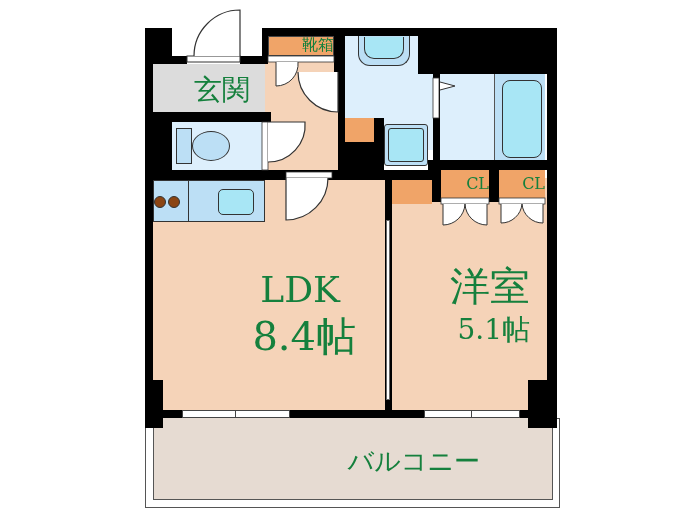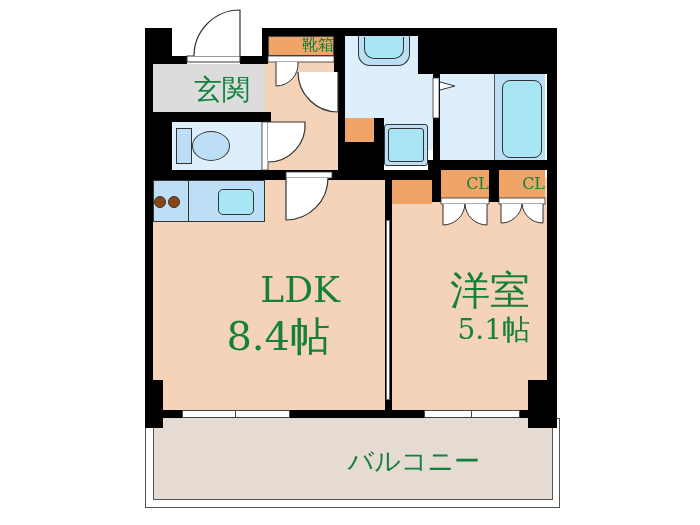--- a/index.html
+++ b/index.html
@@ -11,24 +11,24 @@
   </style>
 </head>
 <body>
 
 <div class="abs" style="left:145px;top:418px;width:415px;height:90px;background:#fff;border:1.5px solid #555;"></div>
 <div class="abs" style="left:153px;top:418px;width:400px;height:82px;background:#e6dbd2;border:1.5px solid #555;border-top:none;"></div>
 <div class="label" style="left:220px;top:448px;width:260px;font-size:26px;">バルコニー</div>
 
 <div class="abs" style="left:153px;top:178px;width:232px;height:232px;background:#f5d3b8;"></div>
 <div class="label" style="left:190px;top:272px;width:150px;font-size:36px;">LDK</div>
-<div class="label" style="left:180px;top:316px;width:150px;font-size:40px;">8.4帖</div>
+<div class="label" style="left:206px;top:316px;width:150px;font-size:40px;">8.4帖</div>
 
 <div class="abs" style="left:392px;top:178px;width:155px;height:232px;background:#f5d3b8;"></div>
-<div class="label" style="left:400px;top:270px;width:130px;font-size:40px;">洋室</div>
+<div class="label" style="left:400px;top:270px;width:130px;font-size:40px;font-family:Liberation Mono, monospace;">洋室</div>
 <div class="label" style="left:400px;top:316px;width:130px;font-size:28px;">5.1帖</div>
 
 <div class="abs" style="left:264px;top:62px;width:74px;height:110px;background:#f5d3b8;"></div>
 
 <div class="abs" style="left:153px;top:64px;width:112px;height:48px;background:#dcdcdc;"></div>
 <div class="label" style="left:170px;top:76px;width:80px;font-size:28px;">玄関</div>
 
 <div class="abs" style="left:268px;top:36px;width:66px;height:20px;background:#f0a468;border:1px solid #444;"></div>
 <div class="label" style="left:268px;top:37px;width:66px;font-size:16px;">靴箱</div>
 

